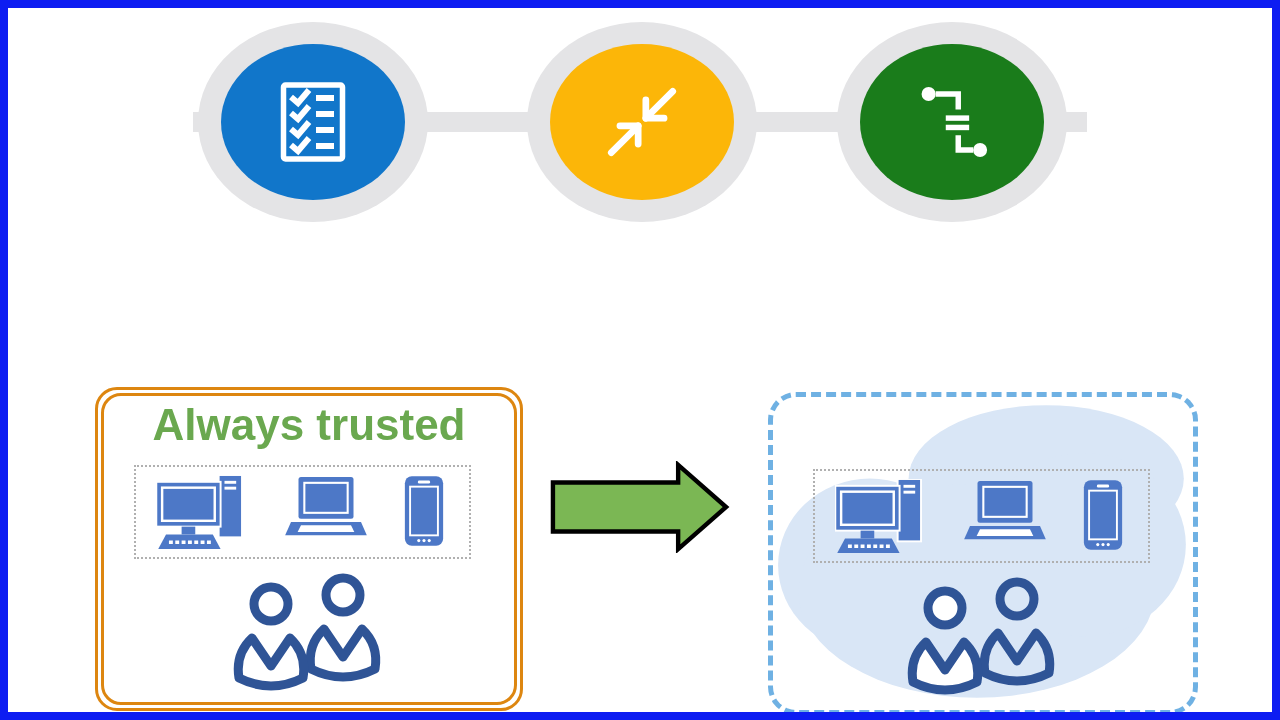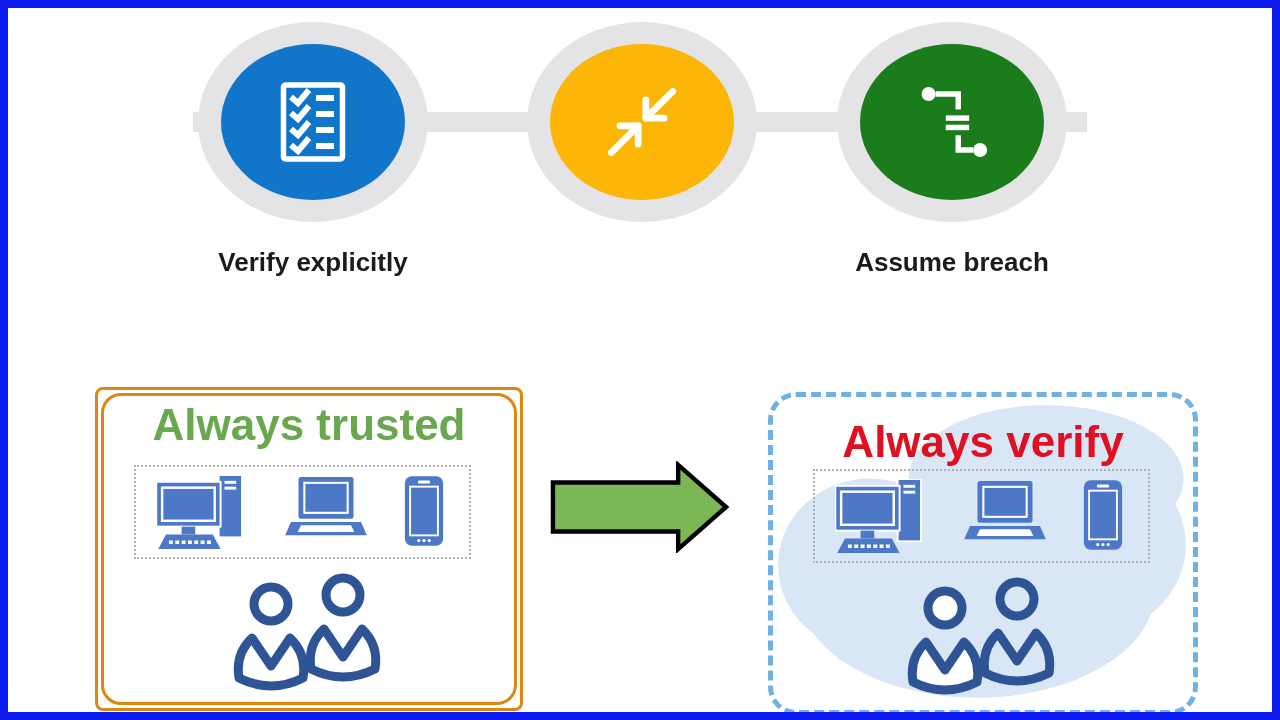--- a/index.html
+++ b/index.html
@@ -9,21 +9,21 @@
   
   .connector{position:absolute;left:193px;top:112px;width:894px;height:20px;background:#e4e4e6;z-index:1;}
   .ring{position:absolute;width:230px;height:200px;border-radius:50%;background:#e4e4e6;z-index:2;}
   .bubble{position:absolute;width:184px;height:156px;z-index:3;}
   .node-icon{position:absolute;z-index:4;}
   .principle-label{position:absolute;top:246px;width:330px;text-align:center;
     font-size:26px;font-weight:600;color:#1b1b1b;line-height:33px;white-space:pre-line;z-index:4;}
 
   
   .box-trusted{position:absolute;left:95px;top:387px;width:422px;height:318px;
-    border:3px solid #dd8610;border-radius:8px;background:#fff;z-index:5;}
+    border:3px solid #dd8610;border-radius:22px;background:#fff;z-index:5;}
   .box-trusted-inner{position:absolute;inset:3px;border:3px solid #dd8610;border-radius:20px;}
   .box-title{position:absolute;left:0;right:0;text-align:center;font-weight:bold;font-size:44px;letter-spacing:0;}
   .title-trusted{top:10px;color:#6aa84f;}
   .title-verify{top:20px;color:#de1021;z-index:3;}
 
   .device-strip{position:absolute;width:333px;height:90px;border:2px dotted #b0b0b0;z-index:3;}
   .strip-trusted{left:36px;top:75px;}
   .strip-verify{left:40px;top:72px;}
   .dev-desktop{position:absolute;left:20px;top:8px;width:98px;height:76px;}
   .dev-laptop{position:absolute;left:148px;top:10px;width:84px;height:70px;}
@@ -65,21 +65,20 @@
       <path d="M11 15 l7 6 l11 -13"></path>
         <path d="M36 16 h18"></path>
       <path d="M11 31 l7 6 l11 -13"></path>
         <path d="M36 32 h18"></path>
       <path d="M11 47 l7 6 l11 -13"></path>
         <path d="M36 48 h18"></path>
       <path d="M11 63 l7 6 l11 -13"></path>
         <path d="M36 64 h18"></path>
     </g>
   </svg>
-  <div class="principle-label" style="left:148px;">Verify explicitly</div>
 
   <div class="ring" style="left:527px;top:22px;"></div>
   <svg class="bubble" style="left:550px;top:44px;" viewBox="0 0 184 156">
     <ellipse cx="92" cy="78" rx="92" ry="78" fill="#fcb608"></ellipse>
   </svg>
   <svg class="node-icon" style="left:594px;top:74px;width:96px;height:96px;" viewBox="0 0 100 100">
     <g class="icon-white" stroke-width="7" stroke-linecap="round" stroke-linejoin="round" fill="none">
       <path d="M82 18 L54 46"></path>
       <polyline points="54,27 54,46 73,46"></polyline>
       <path d="M18 82 L46 54"></path>
@@ -94,21 +93,20 @@
   <svg class="node-icon" style="left:913px;top:83px;width:78px;height:78px;" viewBox="0 0 100 100">
     <g class="icon-white" stroke-width="7" fill="none">
       <path d="M29 14 L58 14 L58 34"></path>
       <path d="M42 45 L72 45"></path>
       <path d="M42 57 L72 57"></path>
       <path d="M58 67 L58 86 L77 86"></path>
     </g>
     <circle cx="20" cy="14" r="9" class="wt"></circle>
     <circle cx="86" cy="86" r="9" class="wt"></circle>
   </svg>
-  <div class="principle-label" style="left:787px;">Assume breach</div>
 
   <div class="box-trusted">
     <div class="box-trusted-inner"></div>
     <div class="box-title title-trusted">Always trusted</div>
 
     <div class="device-strip strip-trusted">
       <svg class="dev-desktop" viewBox="0 0 100 78">
         <rect x="64" y="0" width="24" height="64" class="dev" stroke="#fff" stroke-width="2"></rect>
         <rect x="70" y="6" width="12" height="3" class="wt"></rect>
         <rect x="70" y="12" width="12" height="3" class="wt"></rect>
@@ -152,21 +150,20 @@
 
   <div class="box-verify">
     <svg class="cloud" viewBox="0 0 412 305">
       <g>
         <ellipse cx="268" cy="80" rx="135" ry="72" fill="#d9e6f6"></ellipse>
         <ellipse cx="95" cy="165" rx="90" ry="85" fill="#d9e6f6"></ellipse>
         <ellipse cx="200" cy="190" rx="175" ry="105" fill="#d9e6f6"></ellipse>
         <ellipse cx="305" cy="145" rx="100" ry="90" fill="#d9e6f6"></ellipse>
       </g>
     </svg>
-    <div class="box-title title-verify">Always verify</div>
 
     <div class="device-strip strip-verify">
       <svg class="dev-desktop" viewBox="0 0 100 78">
         <rect x="64" y="0" width="24" height="64" class="dev" stroke="#fff" stroke-width="2"></rect>
         <rect x="70" y="6" width="12" height="3" class="wt"></rect>
         <rect x="70" y="12" width="12" height="3" class="wt"></rect>
         <rect x="0" y="7" width="66" height="46" class="dev" stroke="#fff" stroke-width="2"></rect>
         <rect x="6" y="13" width="54" height="34" class="wl" stroke-width="2.5"></rect>
         <rect x="26" y="53" width="14" height="8" class="dev"></rect>
         <polygon points="10,61 58,61 66,76 2,76" class="dev"></polygon>

